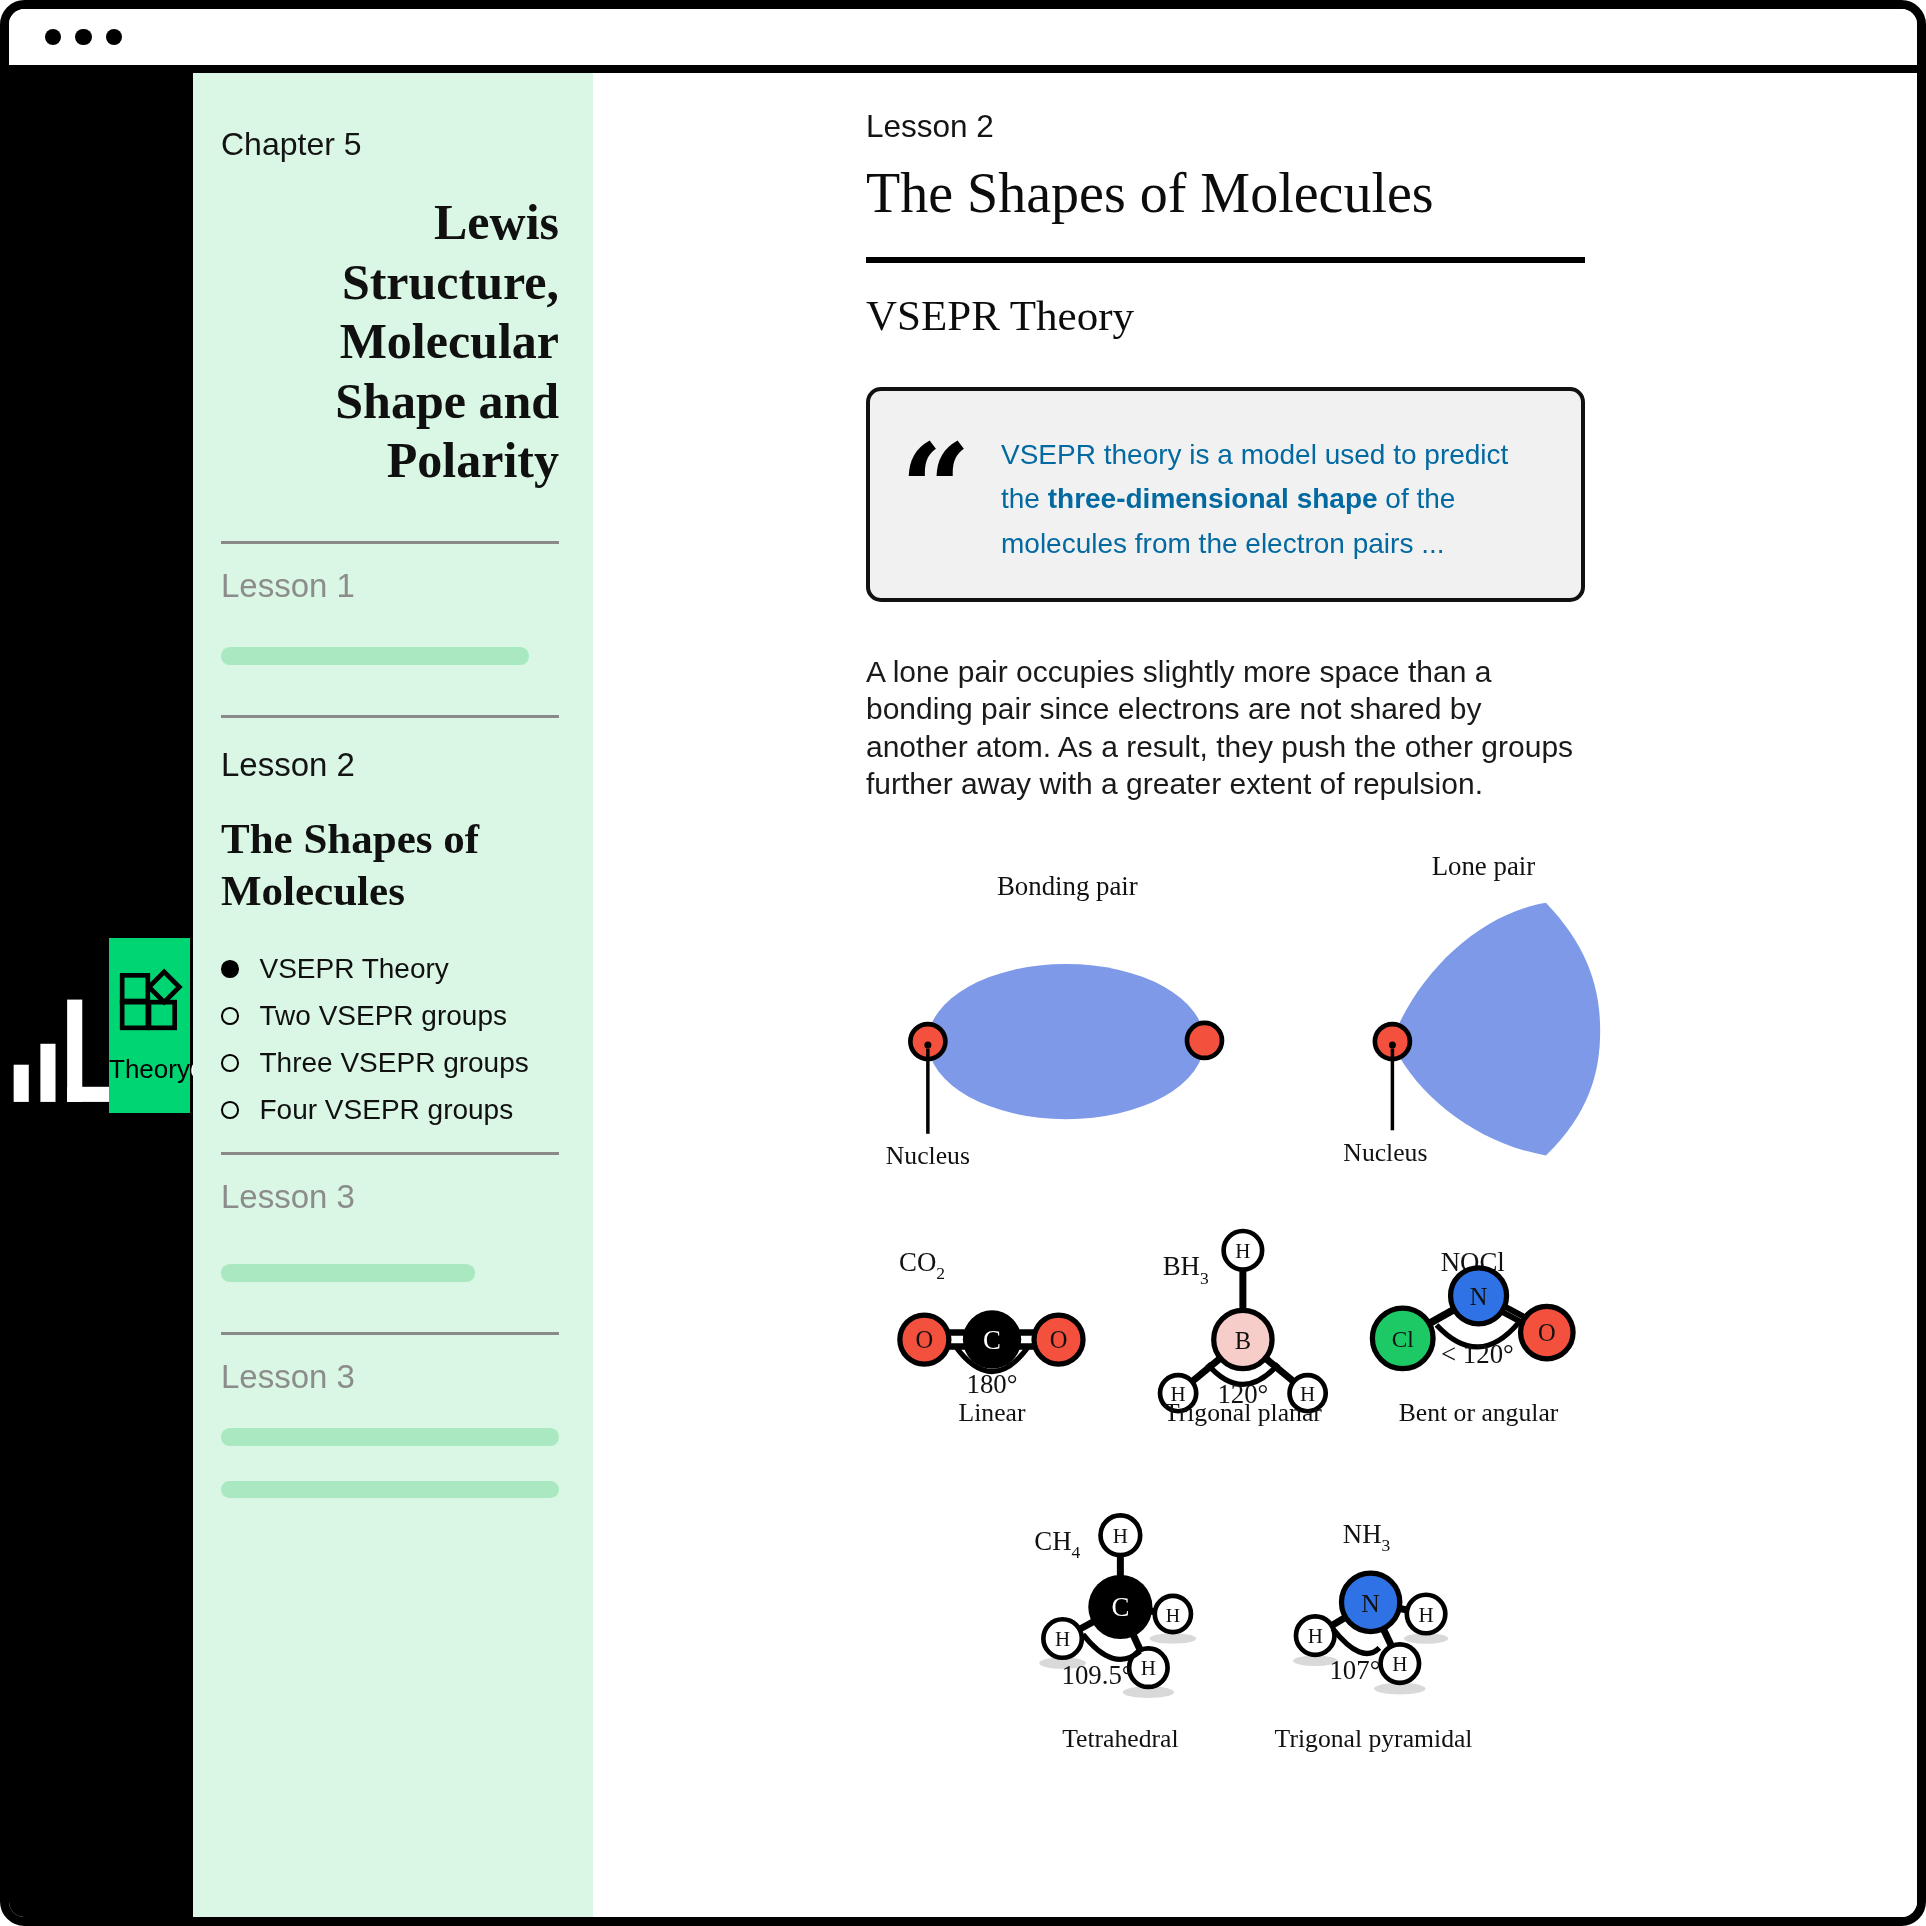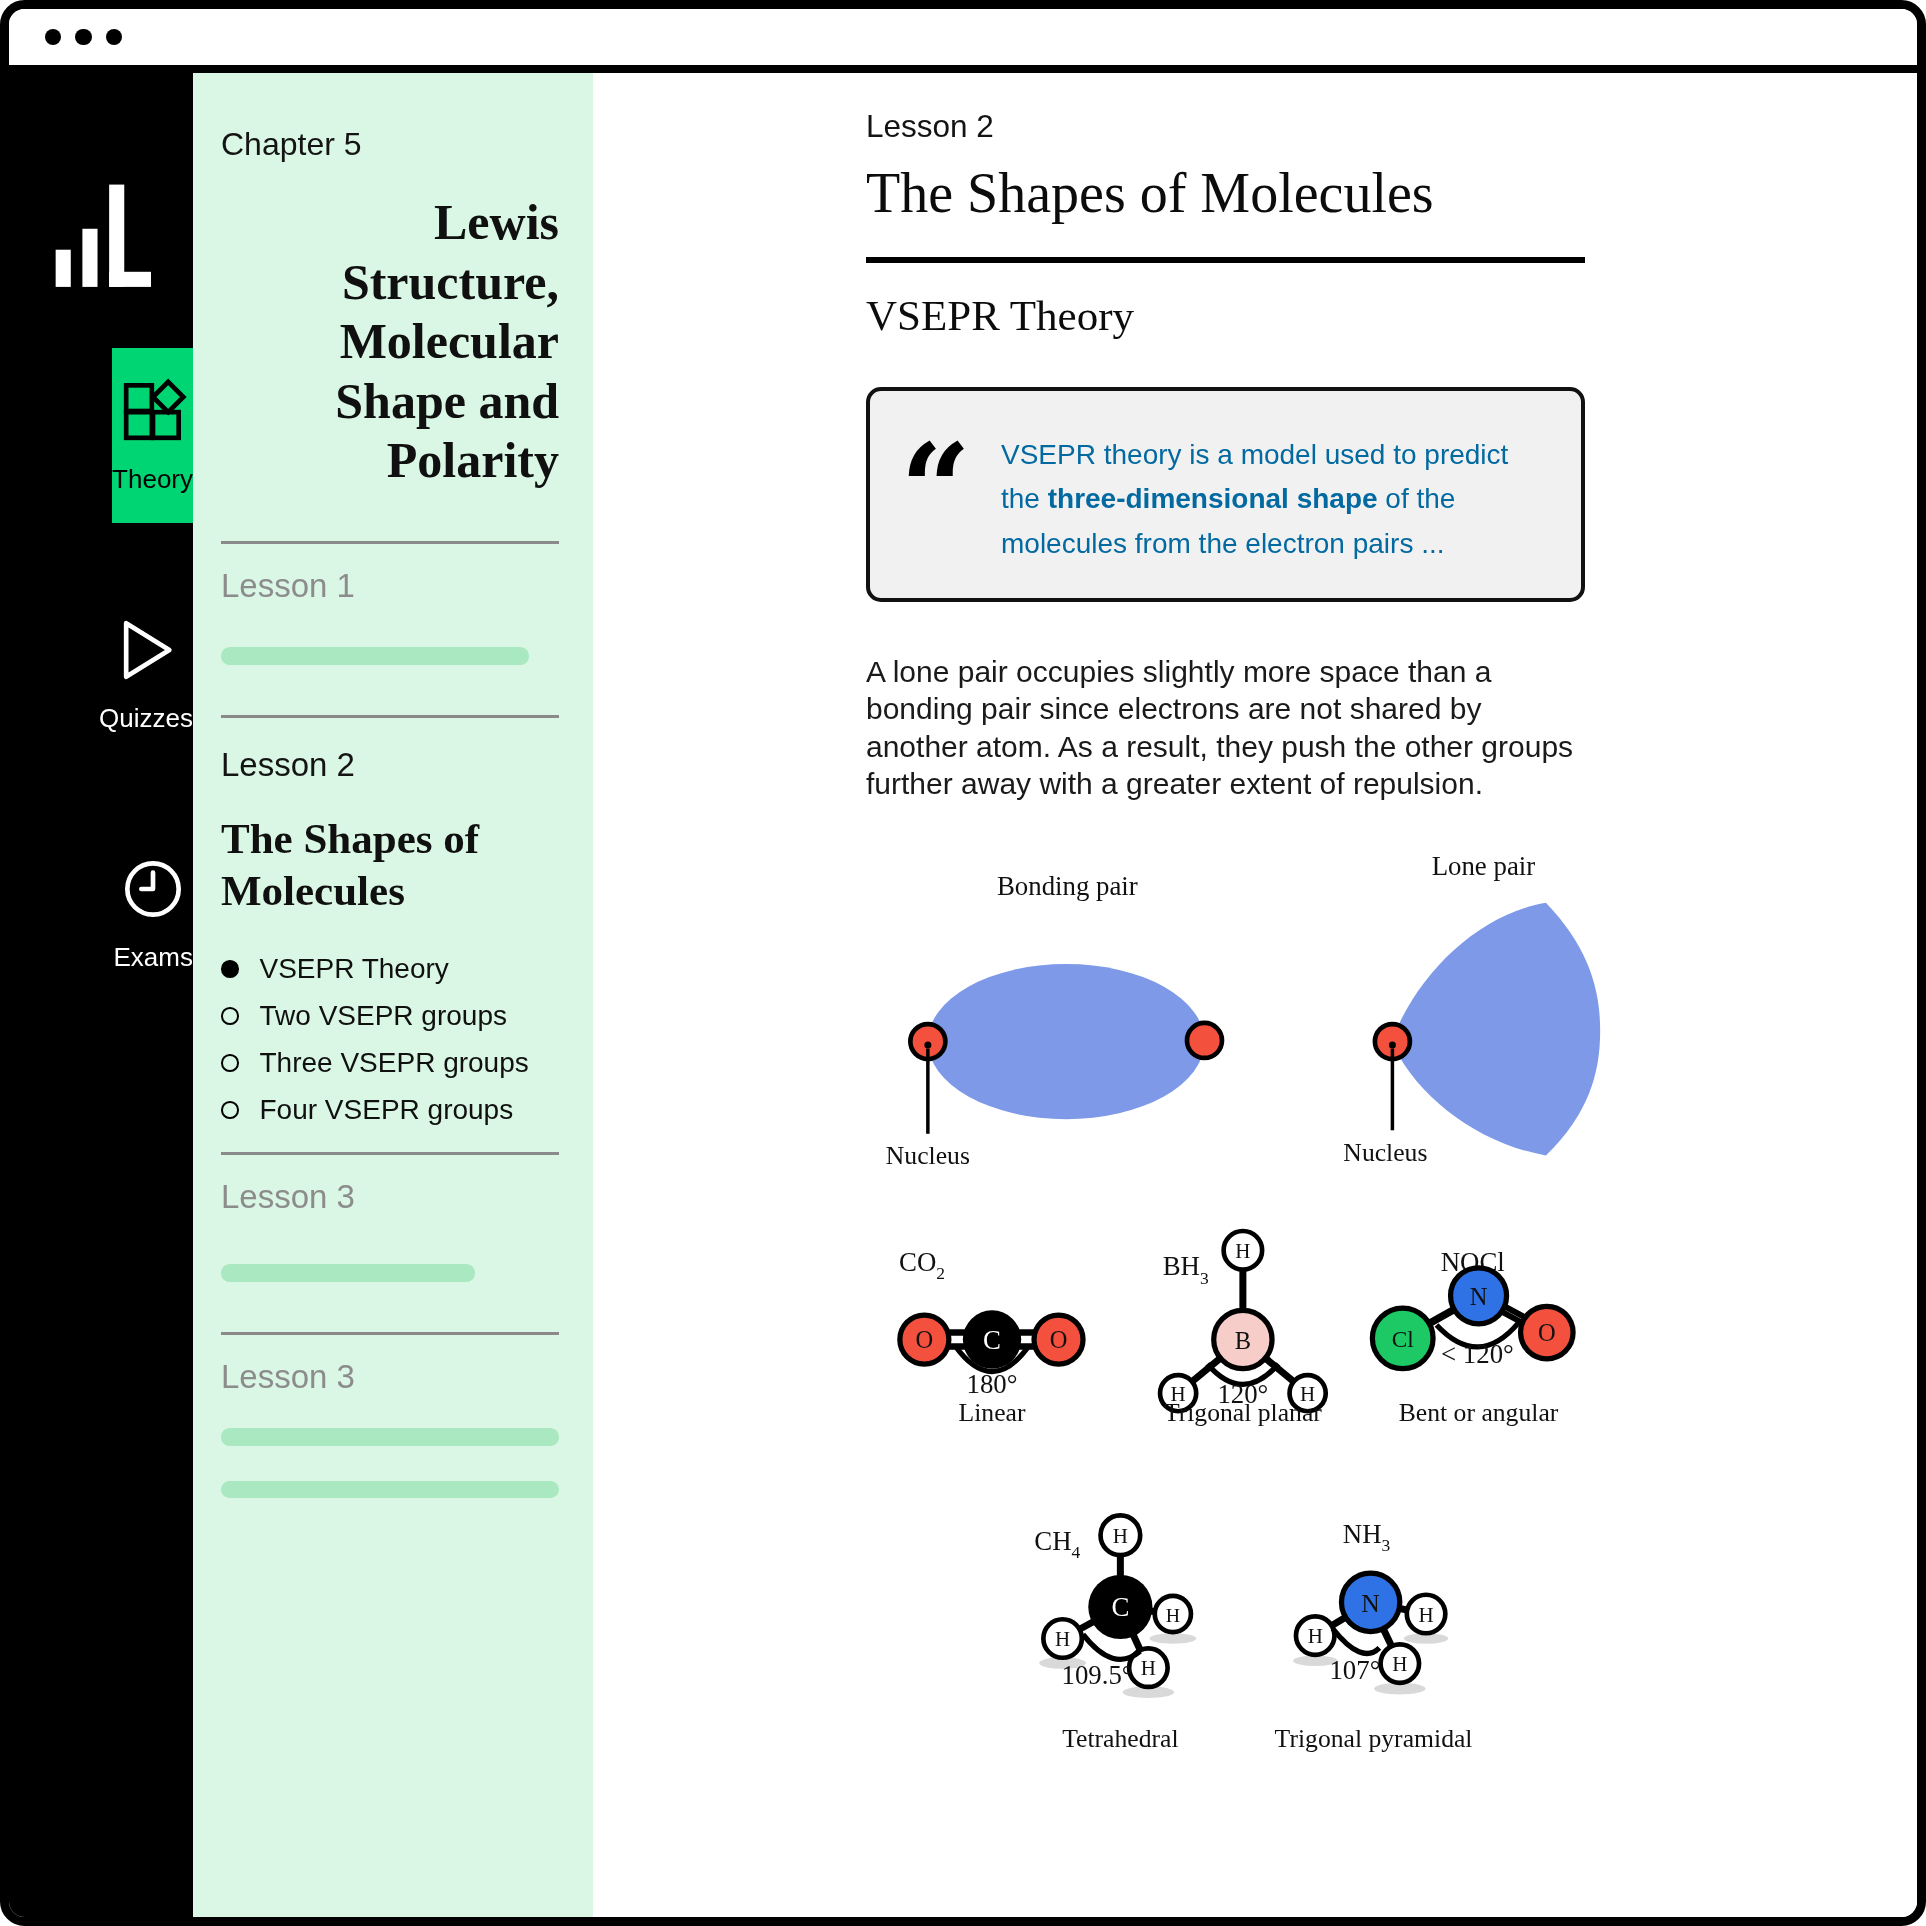--- a/index.html
+++ b/index.html
@@ -21,21 +21,21 @@
   body{width:1926px;height:1926px;font-family:"Liberation Sans",sans-serif;color:var(--ink);}
   .window{position:absolute;inset:0;border:9.3px solid #000;border-radius:24.5px;overflow:hidden;
           display:flex;flex-direction:column;background:#fff;}
   
   .titlebar{flex:none;height:64px;background:#fff;border-bottom:8.8px solid #000;
             display:flex;align-items:center;padding-left:36px;gap:14px;}
   .dot{width:16.3px;height:16.3px;border-radius:50%;background:#000;}
   
   .wbody{flex:1;display:flex;min-height:0;}
   
-  .nav{flex:none;width:184px;background:#000;color:#fff;display:flex;flex-direction:column;align-items:flex-end;}
+  .nav{flex:none;width:184px;background:#000;color:#fff;display:flex;align-items:center;}
   .logo{margin:108px auto 0;width:100px;height:106px;flex:none;}
   .nav-item{margin-top:64px;height:175px;display:flex;flex-direction:column;align-items:center;
             justify-content:center;gap:17.5px;font-size:26px;color:#fff;cursor:pointer;flex:none;}
   .nav-item.active{background:var(--green);color:#000;margin-top:61px;}
   .nav-icon{width:70px;height:70px;display:block;}
   
   .toc{flex:none;width:400px;background:var(--toc-bg);padding:53px 34px 0 28px;overflow:hidden;}
   .chapter-label{font-size:32px;color:var(--ink);}
   .chapter-title{font-family:"Liberation Serif",serif;font-weight:600;font-size:50px;line-height:1.19;
                  margin-top:30px;color:#101010;text-align:right;}

